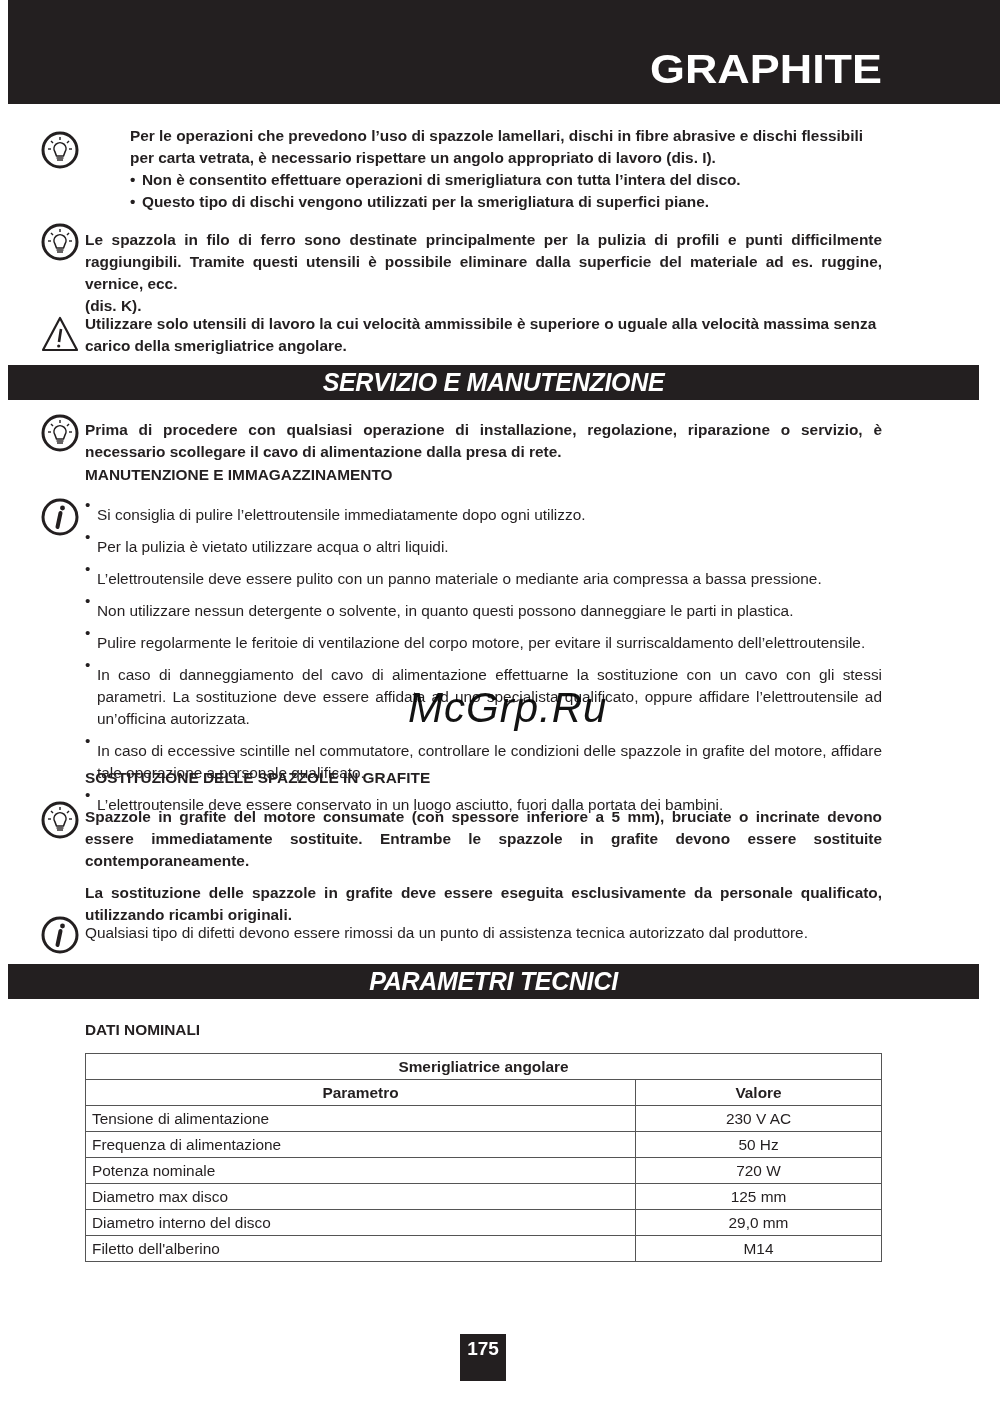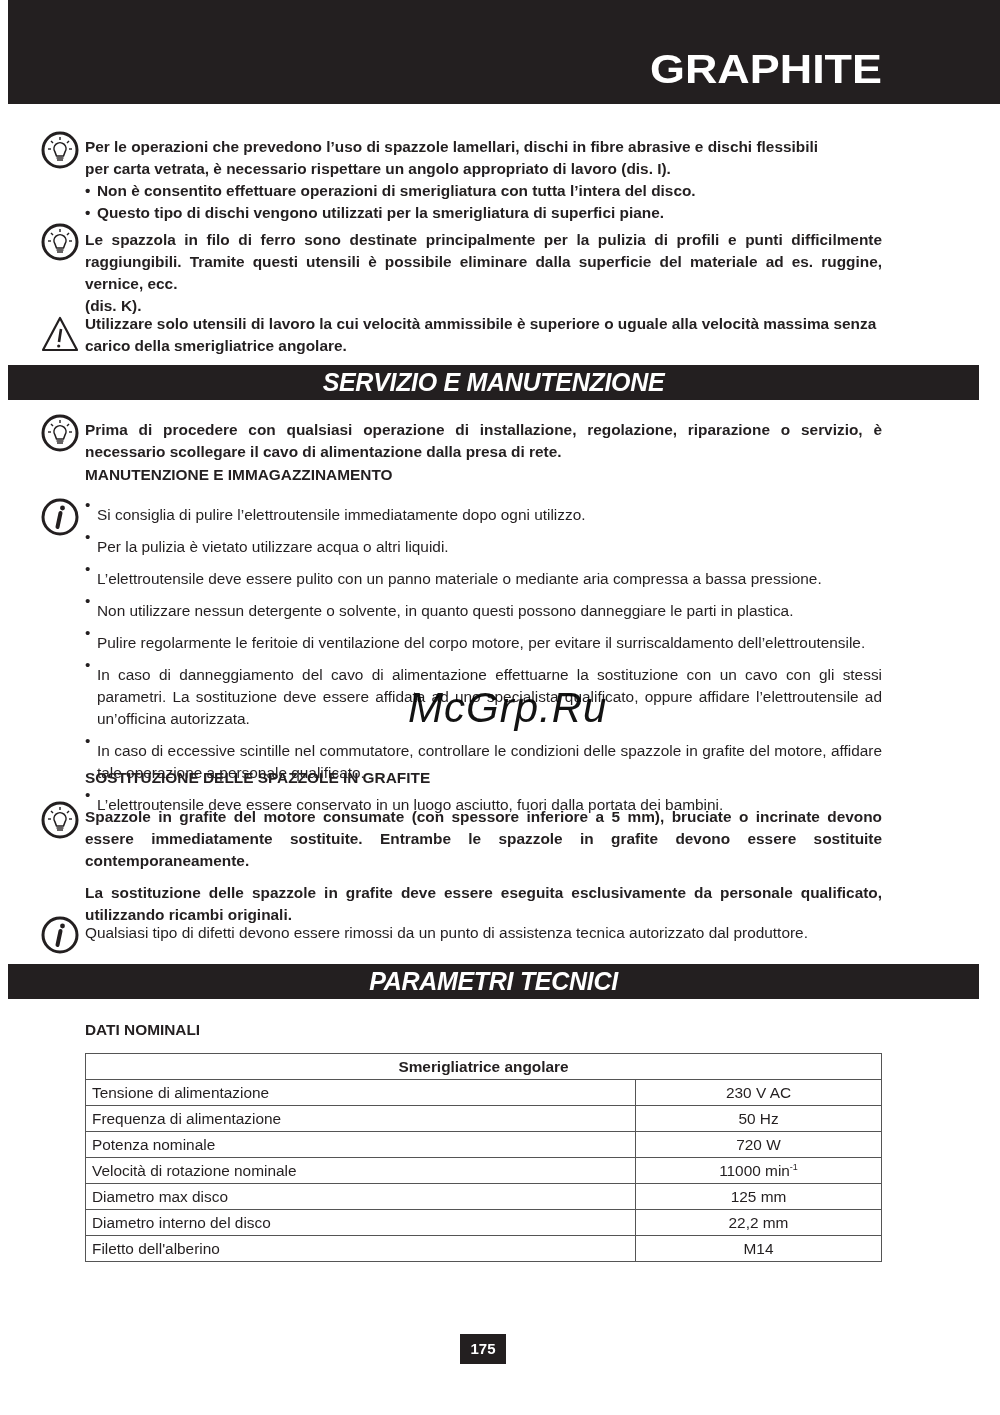--- a/index.html
+++ b/index.html
@@ -40,22 +40,22 @@
   }
   table.spec td, table.spec th {
     border: 1.3px solid #555; height: 25px; padding: 0 6px; line-height: 25px;
   }
   table.spec th { font-weight: bold; text-align: center; }
   table.spec td.val { text-align: center; width: 233px; }
   table.spec td.par { text-align: left; }
   sup { font-size: 9px; line-height: 0; }
 
   .page-num {
-    position: absolute; left: 460px; top: 1334px; width: 46px; height: 30px;
-    background: #231f20; color: #fff; font-weight: bold; font-size: 15px;
+    position: absolute; left: 460px; top: 1334px; width: 46px; height: 47px;
+    background: #231f20; color: #fff; font-weight: bold; font-size: 19px;
     text-align: center; line-height: 30px;
   }
   .watermark {
     position: absolute; left: 408px; top: 684px; color: #000000;
     font-size: 42px; font-style: italic; font-family: "Liberation Sans", sans-serif;
     letter-spacing: 1px; opacity: 0.92;
   }
 </style>
 </head>
 <body>
@@ -74,21 +74,21 @@
     <path d="M15 22 a6 6 0 1 1 10 0 l-1.5 4 h-7 z" fill="none" stroke="#231f20" stroke-width="1.6"></path>
     <line x1="16.5" y1="28" x2="23.5" y2="28" stroke="#231f20" stroke-width="1.4"></line>
     <line x1="17" y1="30" x2="23" y2="30" stroke="#231f20" stroke-width="1.4"></line>
     <line x1="20" y1="7" x2="20" y2="10" stroke="#231f20" stroke-width="1.4"></line>
     <line x1="11" y1="11" x2="13" y2="13" stroke="#231f20" stroke-width="1.4"></line>
     <line x1="29" y1="11" x2="27" y2="13" stroke="#231f20" stroke-width="1.4"></line>
     <line x1="8" y1="19" x2="11" y2="19" stroke="#231f20" stroke-width="1.4"></line>
     <line x1="32" y1="19" x2="29" y2="19" stroke="#231f20" stroke-width="1.4"></line>
   </svg>
 </div>
-<div class="text-col" style="top:136px;">
+<div class="text-col" style="top:125px;margin-left:45px;">
   <p class="para bold">Per le operazioni che prevedono l’uso di spazzole lamellari, dischi in fibre abrasive e dischi flessibili</p>
   <p class="para bold">per carta vetrata, è necessario rispettare un angolo appropriato di lavoro (dis. I).</p>
   <div class="para bold bullet-line">
     <span class="dot">•</span>
       <span class="txt">Non è consentito effettuare operazioni di smerigliatura con tutta l’intera del disco.</span>
   </div>
   <div class="para bold bullet-line">
     <span class="dot">•</span>
       <span class="txt">Questo tipo di dischi vengono utilizzati per la smerigliatura di superfici piane.</span>
   </div>
@@ -222,42 +222,42 @@
 <div class="band" style="top:964px;">PARAMETRI TECNICI</div>
 
 <div class="subhead" style="top:1021px;text-align:right;">DATI NOMINALI</div>
 
 <table class="spec">
   <tbody>
       <tr>
     <th colspan="2">Smerigliatrice angolare</th>
   </tr>
   <tr>
+    <th>Parametro</th>
+    <th>Valore</th>
+  </tr>
+  <tr>
     <td class="par">Tensione di alimentazione</td>
     <td class="val">230 V AC</td>
   </tr>
   <tr>
     <td class="par">Frequenza di alimentazione</td>
     <td class="val">50 Hz</td>
   </tr>
   <tr>
     <td class="par">Potenza nominale</td>
     <td class="val">720 W</td>
   </tr>
   <tr>
-    <td class="par">Velocità di rotazione nominale</td>
-    <td class="val"><span>11000 min</span><sup>-1</sup></td>
-  </tr>
-  <tr>
     <td class="par">Diametro max disco</td>
     <td class="val">125 mm</td>
   </tr>
   <tr>
     <td class="par">Diametro interno del disco</td>
-    <td class="val">22,2 mm</td>
+    <td class="val">29,0 mm</td>
   </tr>
   <tr>
     <td class="par">Filetto dell'alberino</td>
     <td class="val">M14</td>
   </tr>
 </tbody>
   </table>
 
 <div class="page-num">175</div>
 

